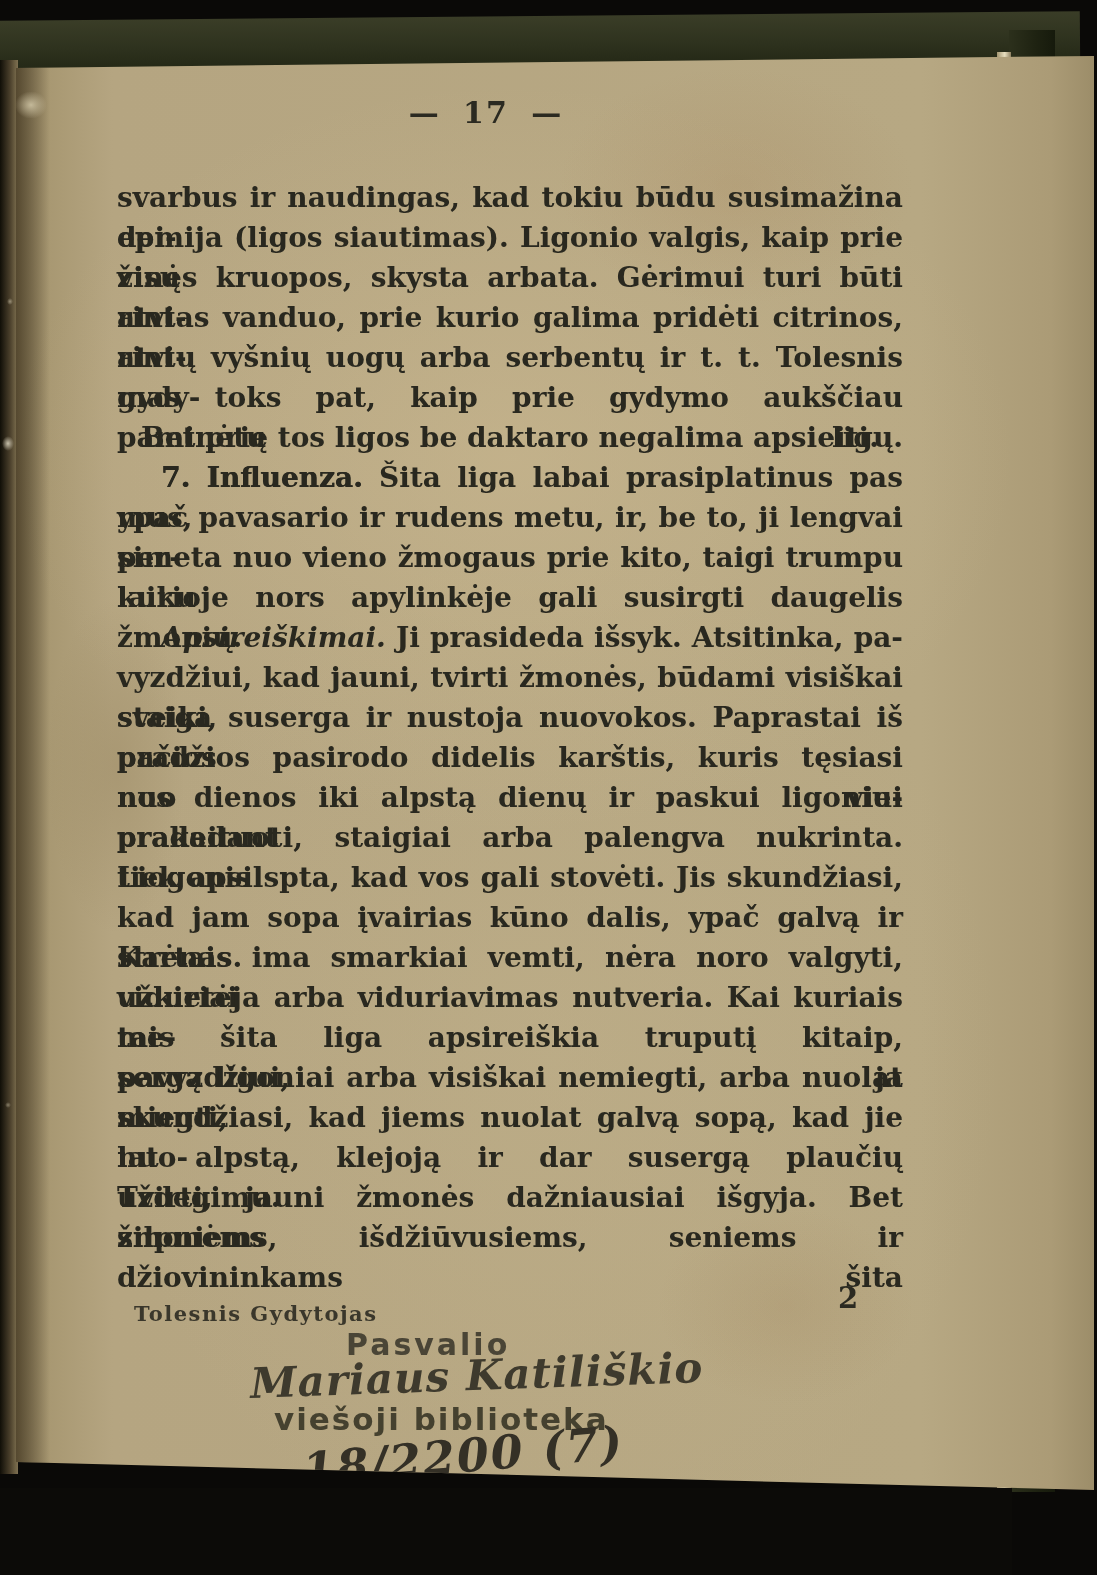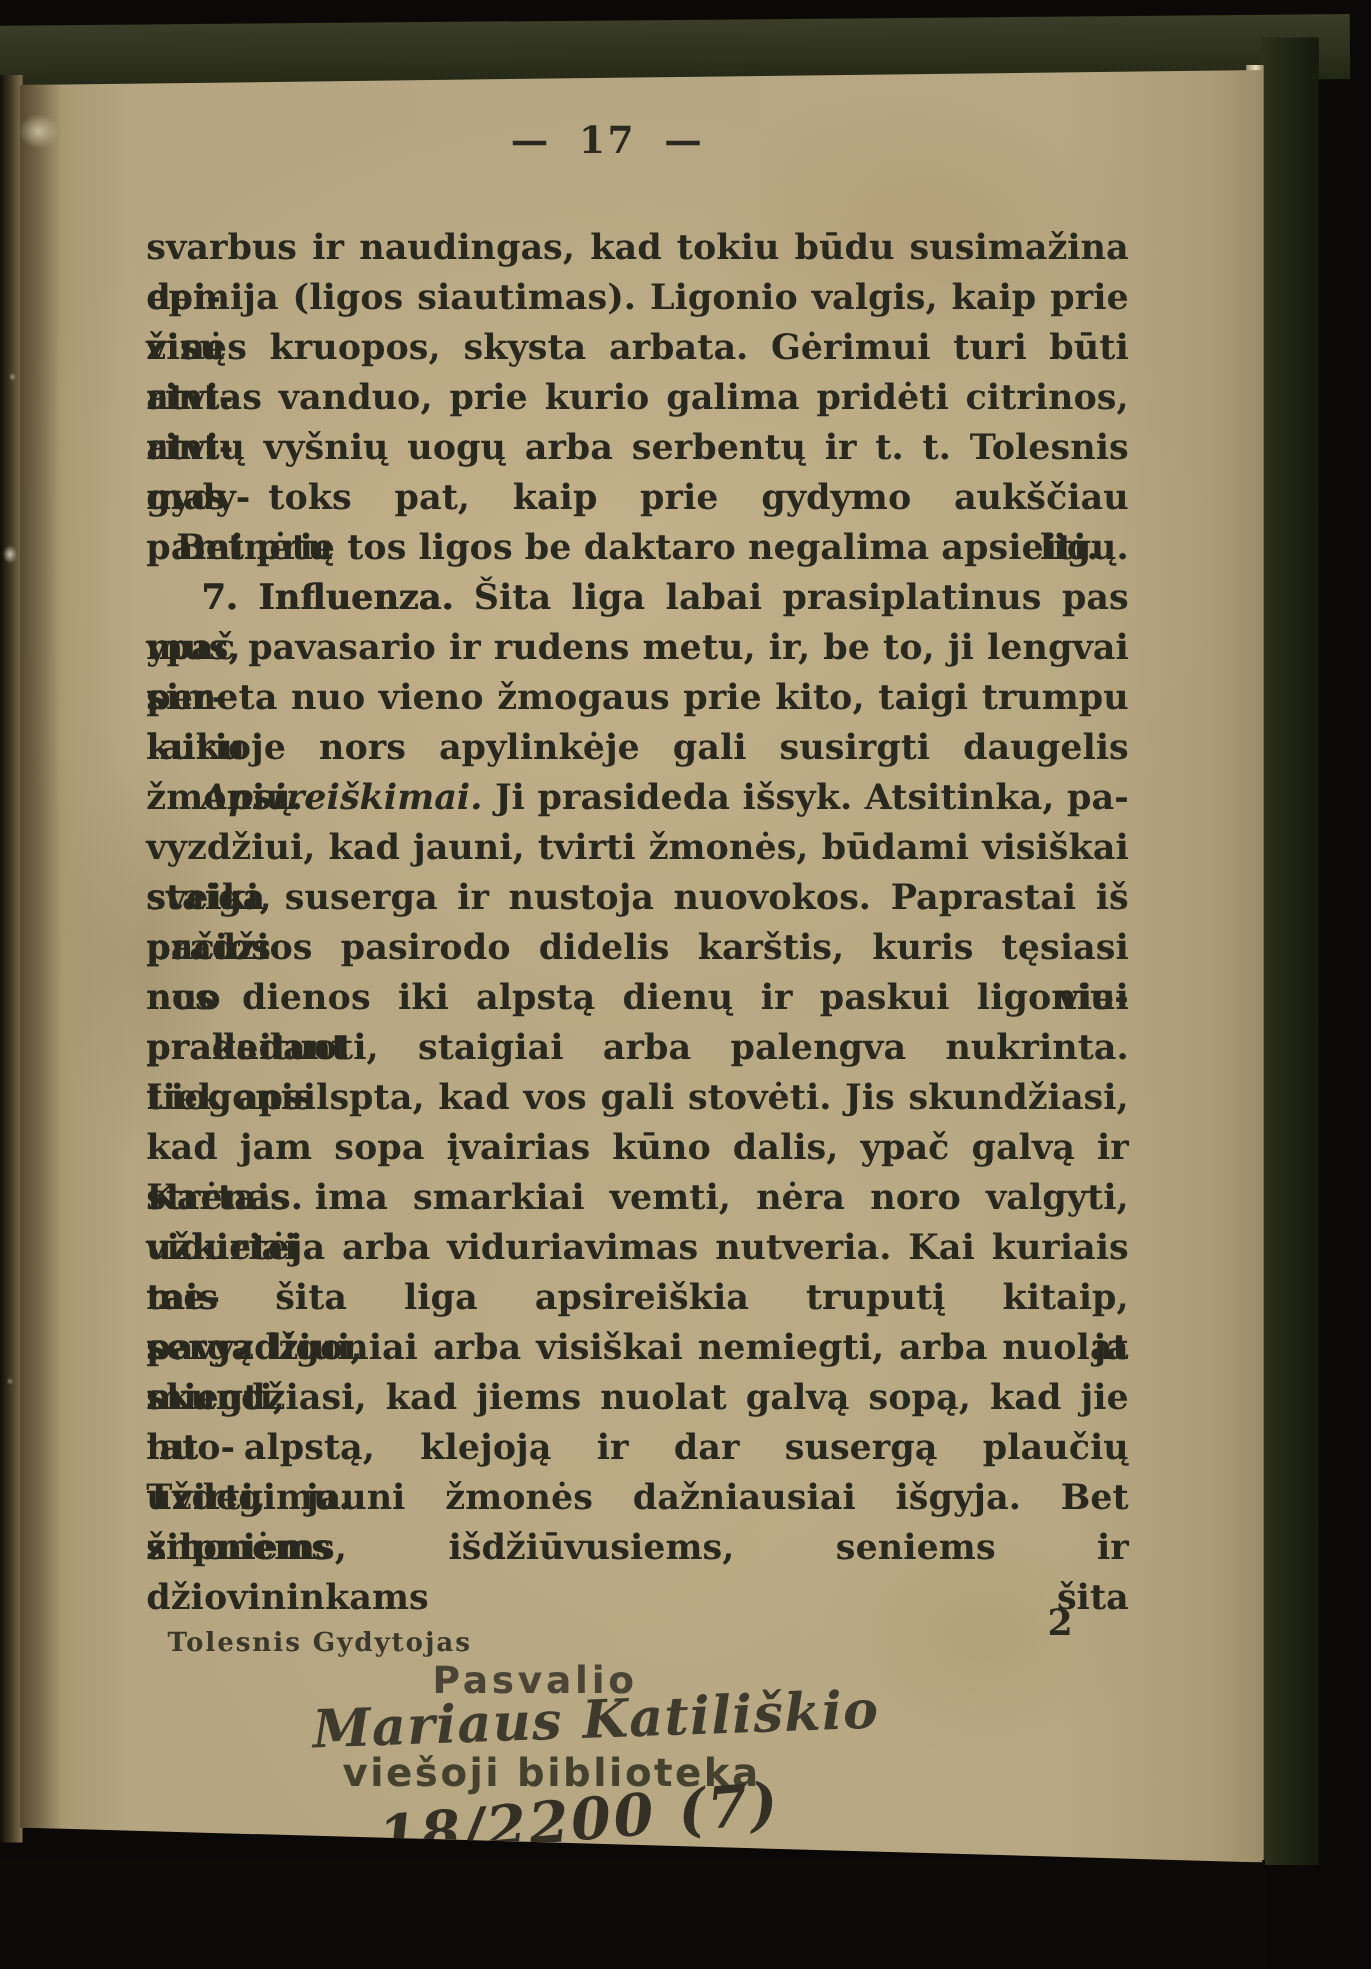--- a/index.html
+++ b/index.html
@@ -12,21 +12,21 @@
              transform:rotate(-0.5deg);}
   .cover-right{position:absolute;left:1009px;top:30px;width:46px;height:1462px;
                background:linear-gradient(90deg,#2c301c 0%,#1e2211 60%,#161a0c 100%);}
   .page-stack-edge{position:absolute;left:0;top:60px;width:18px;height:1414px;
                    background:linear-gradient(90deg,#100e07 0%,#4a3f2b 55%,#6f6245 85%,#7e7052 100%);}
   .paper-edge-right{position:absolute;left:997px;top:52px;width:14px;height:1436px;
                     background:linear-gradient(90deg,#a2946f 0%,#e8dfc0 55%,#8d8060 100%);}
   .cover-bottom{position:absolute;left:0;top:1488px;width:1012px;height:87px;background:#0c0b08;}
 
   
-  .page{position:absolute;left:16px;top:56px;width:994px;height:1436px;
+  .page{position:absolute;left:16px;top:56px;width:1078px;height:1436px;
         background:
           radial-gradient(ellipse 700px 520px at 46% 28%, rgba(214,194,152,.38), rgba(0,0,0,0) 72%),
           radial-gradient(ellipse 600px 700px at 50% 70%, rgba(205,188,148,.22), rgba(0,0,0,0) 75%),
           linear-gradient(90deg,#8f815f 0%,#a89872 3%,#b5a581 9%,#b7a883 84%,#ab9b76 96%,#9c8d69 100%);
         clip-path:polygon(0 12px,100% 0,100% calc(100% - 2px),0 calc(100% - 30px));}
   .gutter-shadow{position:absolute;left:0;top:0;width:34px;height:100%;
                  background:linear-gradient(90deg,rgba(66,54,32,.75),rgba(66,54,32,0));}
   .stain{position:absolute;border-radius:50%;pointer-events:none;}
   .stain.s1{left:540px;top:10px;width:360px;height:240px;
             background:radial-gradient(ellipse at center,rgba(166,130,88,.22),rgba(0,0,0,0) 70%);}

